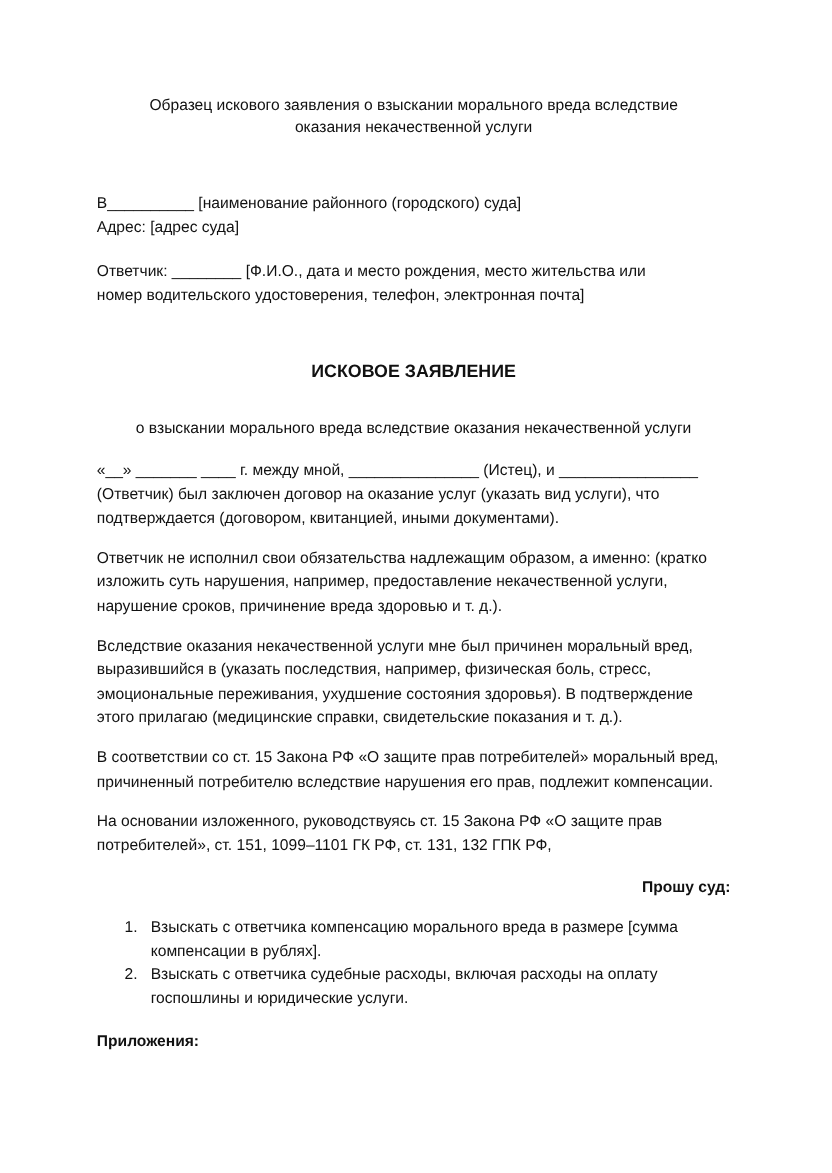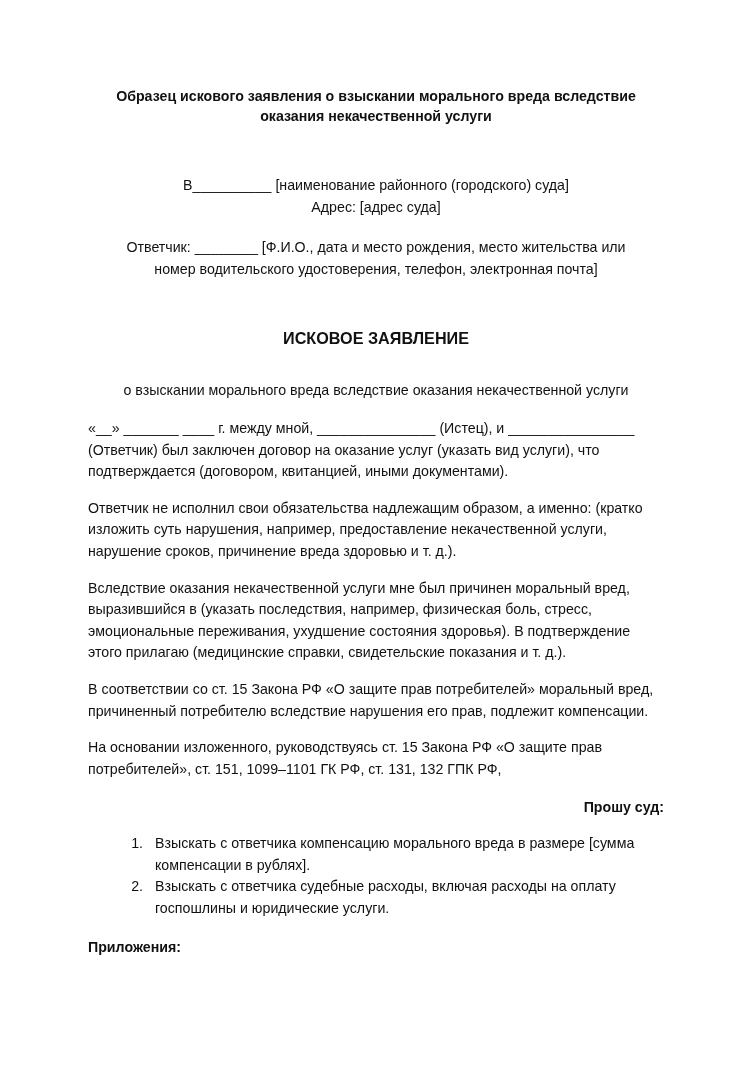--- a/index.html
+++ b/index.html
@@ -16,28 +16,28 @@
       color: #111111;
       font-size: 14.2px;
     }
     .page {
       position: absolute;
       left: 88px;
       top: 86px;
       width: 576px;
     }
     .doc-title {
-      font-weight: bold;
+      font-weight: normal;
       text-align: center;
       font-size: 14.2px;
       line-height: 20px;
       margin: 0;
     }
     .right-block {
-      text-align: center;
+      text-align: left;
       line-height: 22px;
     }
     .court { margin-top: 48px; }
     .parties { margin-top: 19px; }
     .party-line { line-height: 21.5px; }
     .claim-heading {
       font-weight: bold;
       text-align: center;
       font-size: 16.2px;
       margin-top: 47px;
@@ -58,21 +58,21 @@
       font-weight: bold;
       margin-top: 17px;
       line-height: 21px;
       text-align: right;
     }
     ol.requests {
       margin: 15px 0 0 0;
       padding-left: 41px;
       line-height: 21.5px;
     }
-    ol.requests li { padding-left: 8px; margin-left: 18px; }
+    ol.requests li { padding-left: 8px; }
     .attachments-heading {
       font-weight: bold;
       margin-top: 18px;
       line-height: 21px;
     }
   </style>
 </head>
 <body>
 
 <div class="page">

